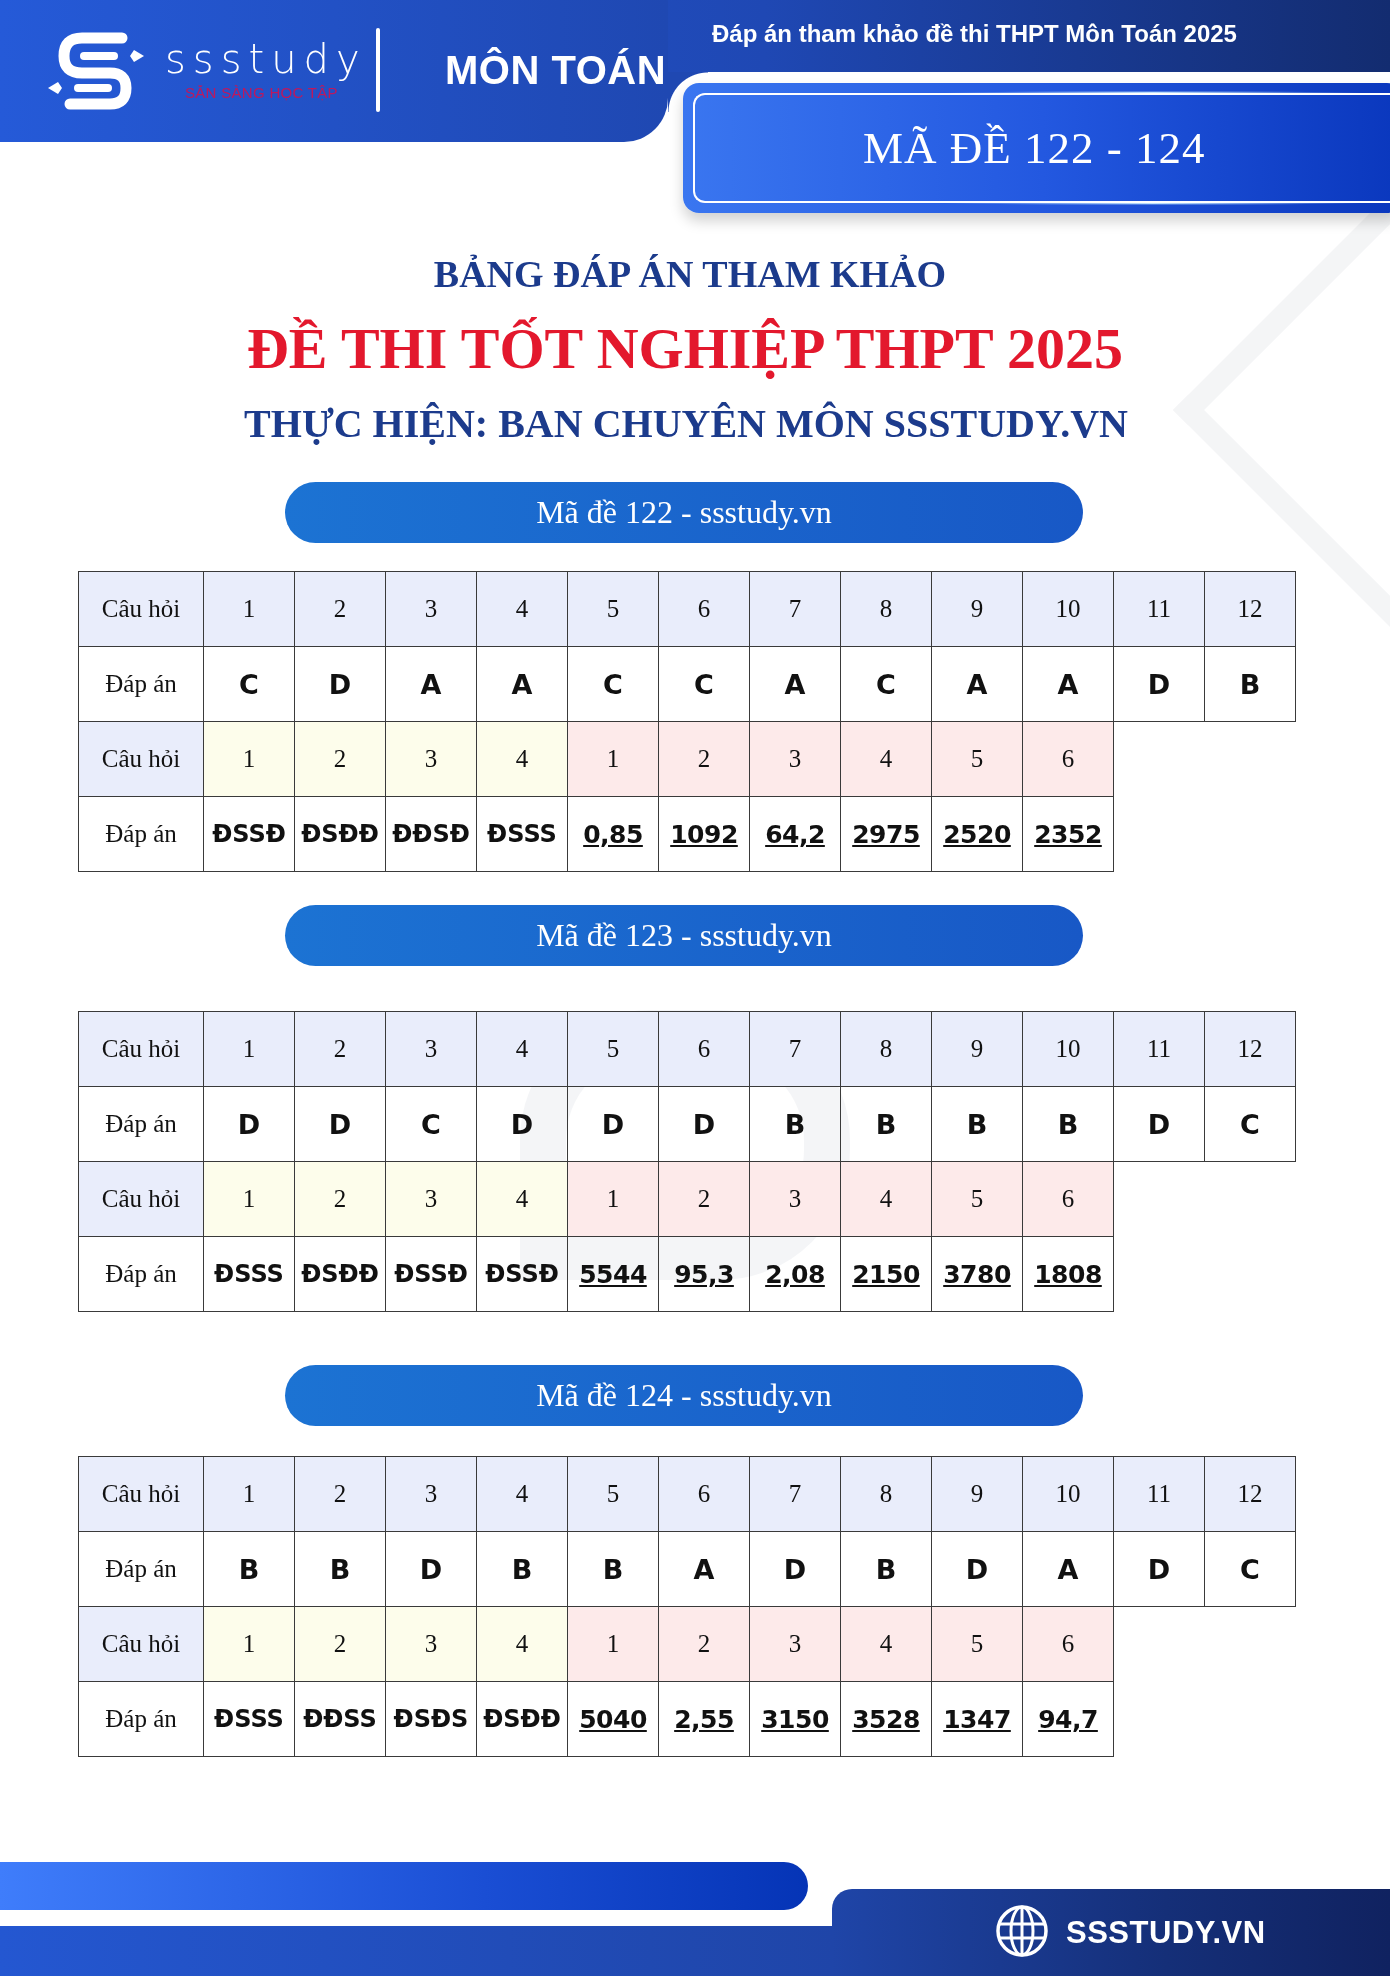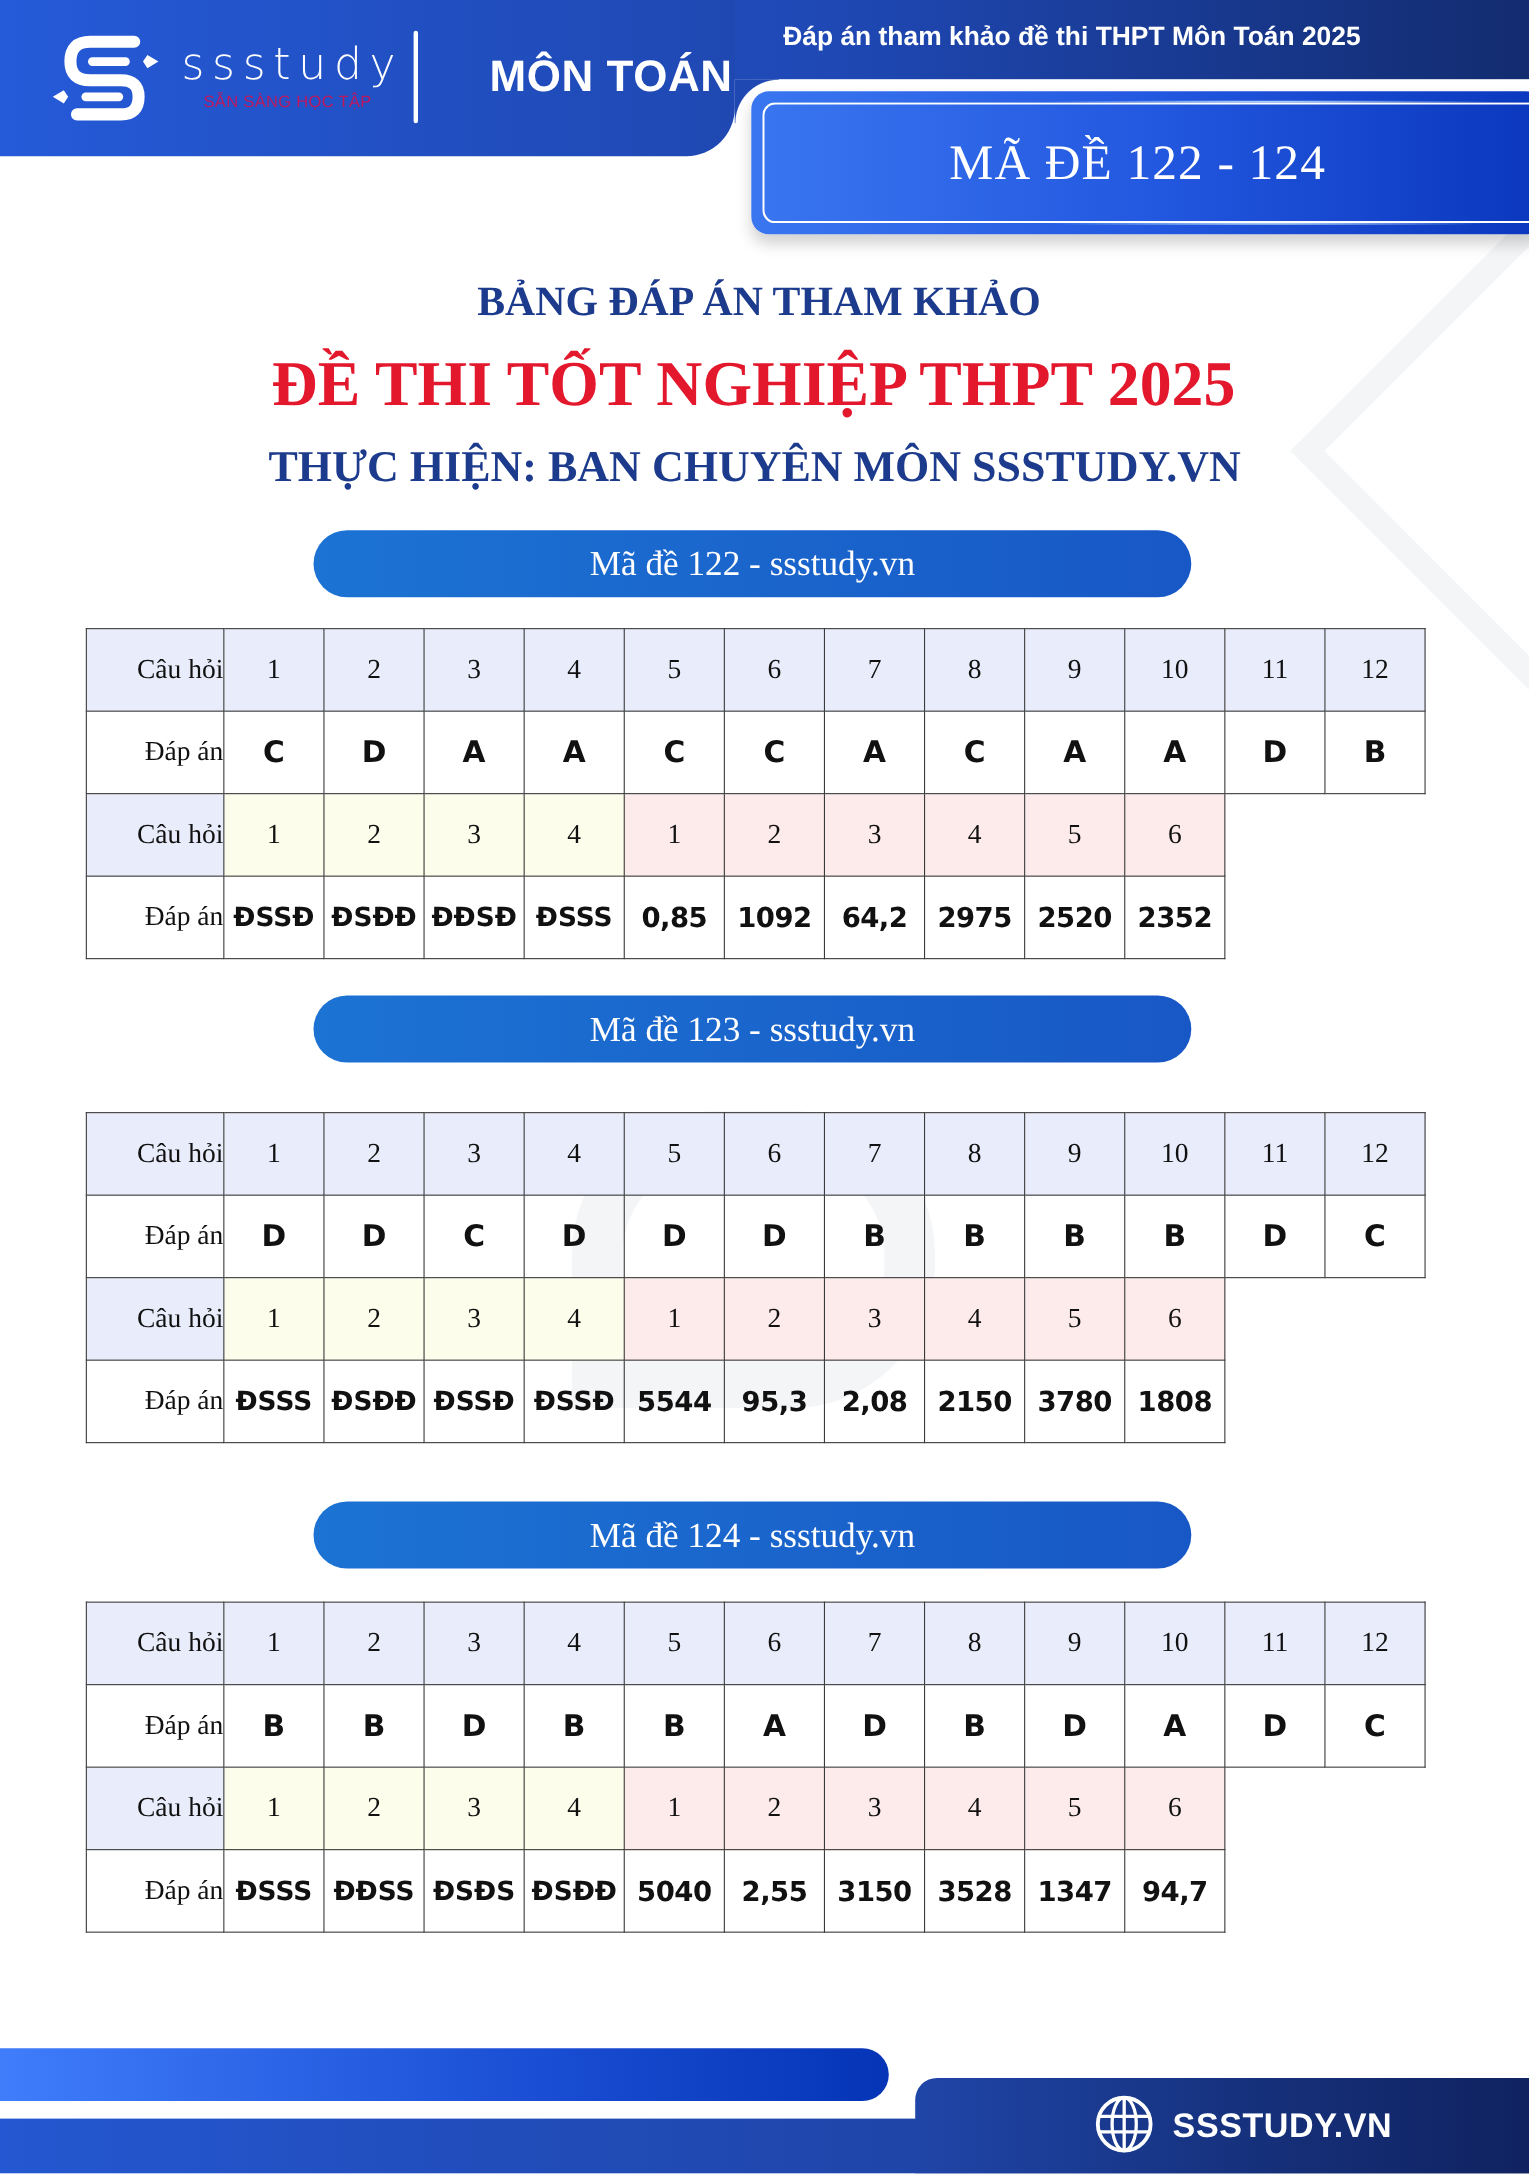--- a/index.html
+++ b/index.html
@@ -96,30 +96,30 @@
   
   .answer-table {
     position: absolute; left: 78px; width: 1218px;
     border-collapse: collapse; table-layout: fixed;
   }
   .answer-table td {
     border: 1.5px solid #3a3a3a; height: 75px; text-align: center; vertical-align: middle;
     font-size: 25px; color: #111;
   }
   .answer-table td.label {
-    font-family: "Liberation Serif", serif; font-size: 25px; background: #ffffff; text-align: right;
+    font-family: "Liberation Serif", serif; font-size: 25px; background: #ffffff;
   }
   .answer-table tr.q-row td { background: #e9edfb; font-family: "Liberation Serif", serif; }
   .answer-table tr.q-row td.label { background: #e9edfb; }
   .answer-table tr.tf-q-row td.label { background: #e9edfb; }
   .answer-table tr.tf-q-row td.tf { background: #fdfdeb; font-family: "Liberation Serif", serif; }
   .answer-table tr.tf-q-row td.sa { background: #fdeaea; font-family: "Liberation Serif", serif; }
   .answer-table td.mc-ans { font-family: "DejaVu Sans", sans-serif; font-weight: 700; font-size: 27px; }
   .answer-table td.tf-ans { font-family: "DejaVu Sans", sans-serif; font-weight: 700; font-size: 24px; margin-top: 12px; }
-  .answer-table td.sa-ans { font-family: "DejaVu Sans", sans-serif; font-weight: 700; font-size: 25px; letter-spacing: -0.5px; }
+  .answer-table td.sa-ans { font-family: "DejaVu Sans", sans-serif; font-weight: 700; font-size: 25px; letter-spacing: -0.5px; text-decoration: underline; }
 
   
   .footer-bar {
     position: absolute; left: 0; top: 1862px; width: 808px; height: 48px;
     border-radius: 0 24px 24px 0;
     background: linear-gradient(90deg, #3f7dfb 0%, #1a4ed4 60%, #0534b6 100%);
   }
   .footer-band {
     position: absolute; left: 0; top: 1926px; width: 1390px; height: 50px;
     background: linear-gradient(90deg, #2457d1 0%, #1f45a8 60%, #122866 100%);

